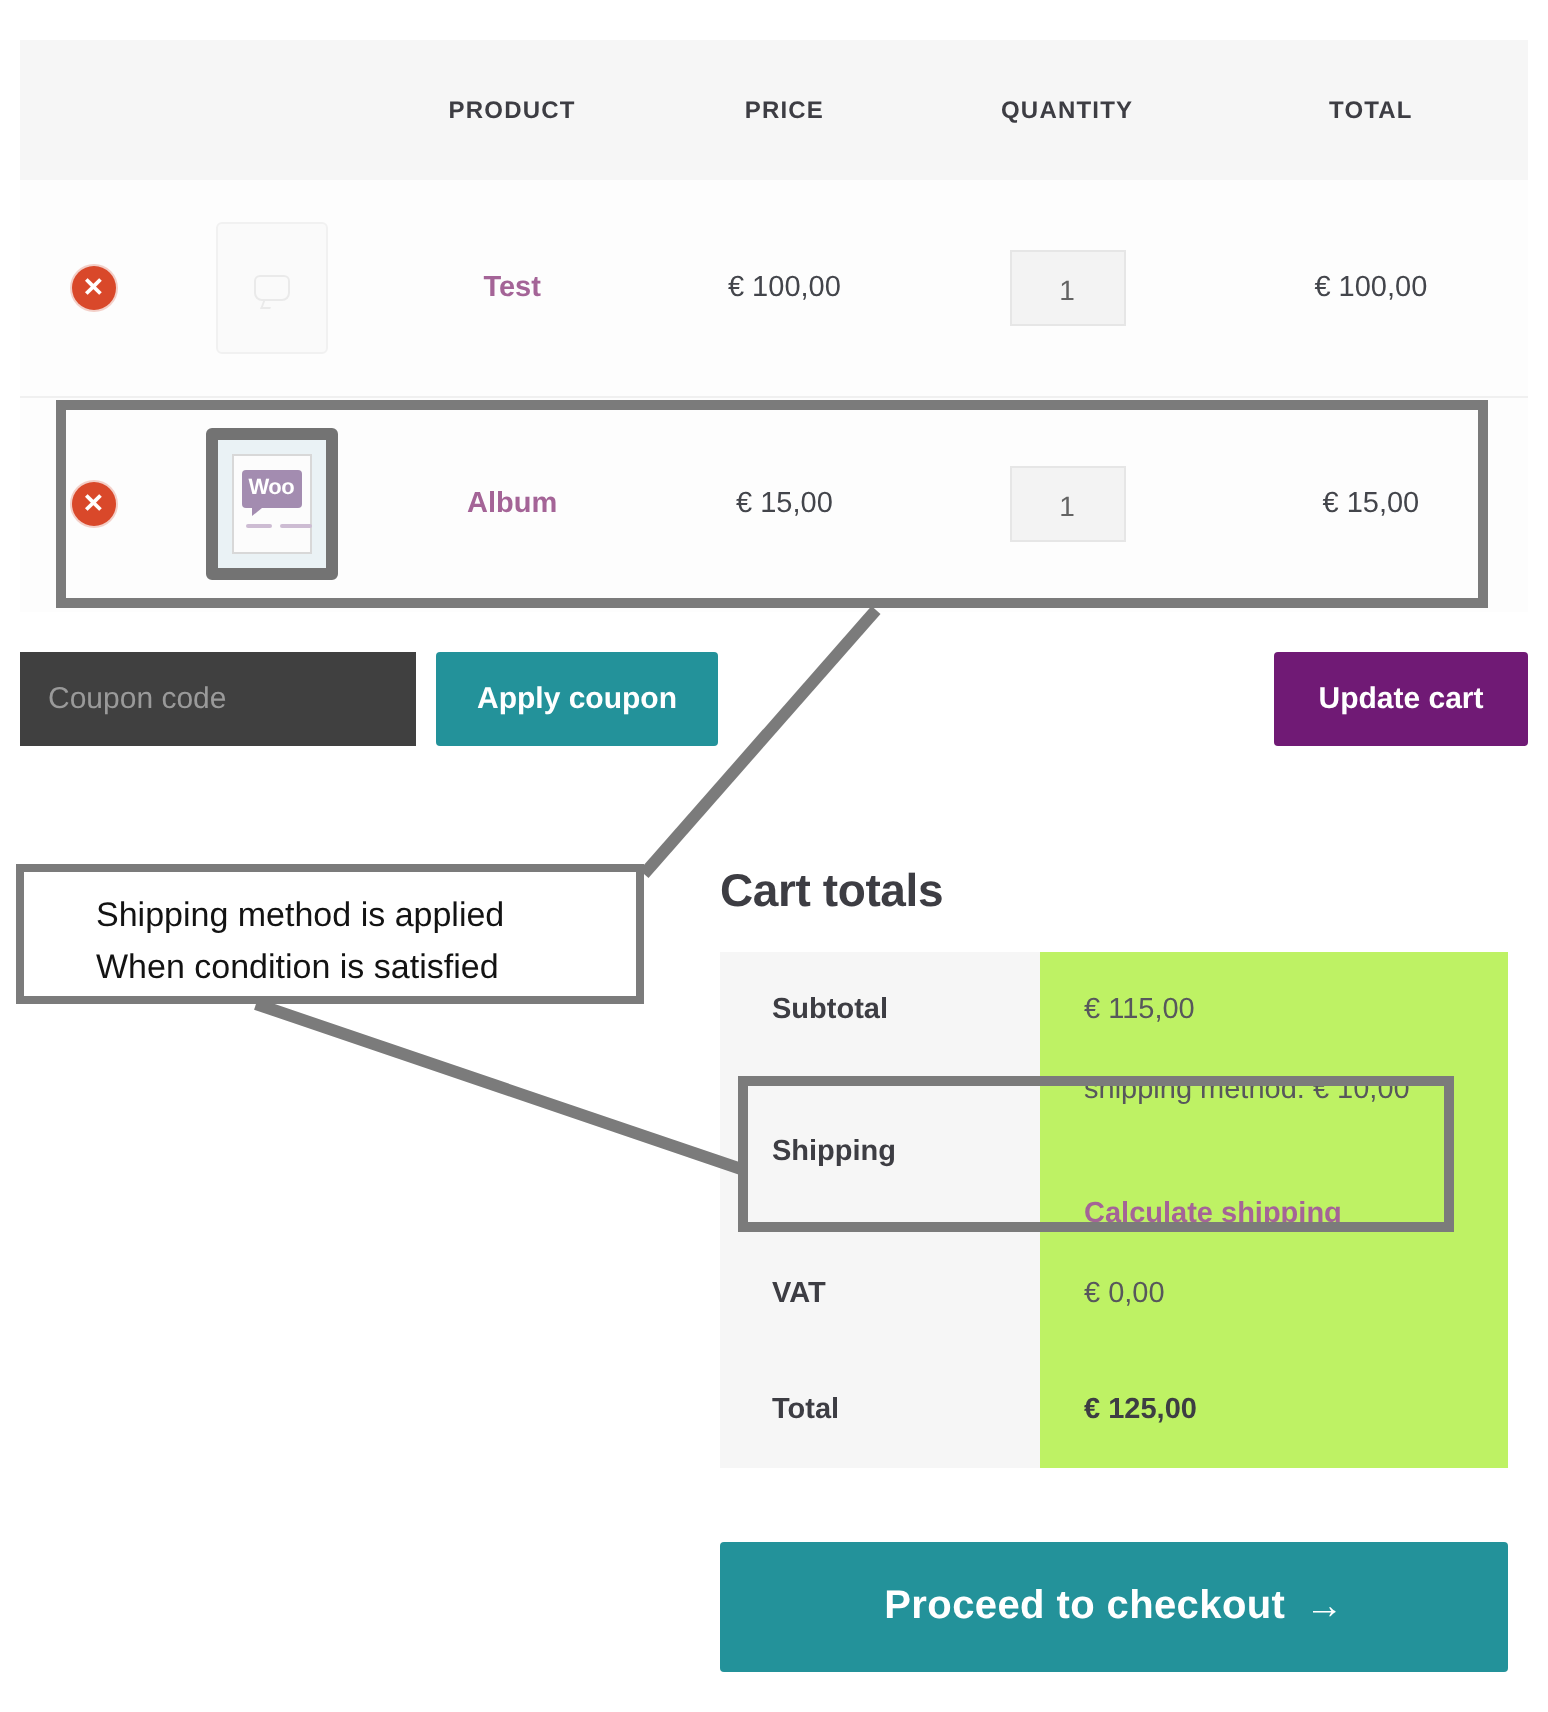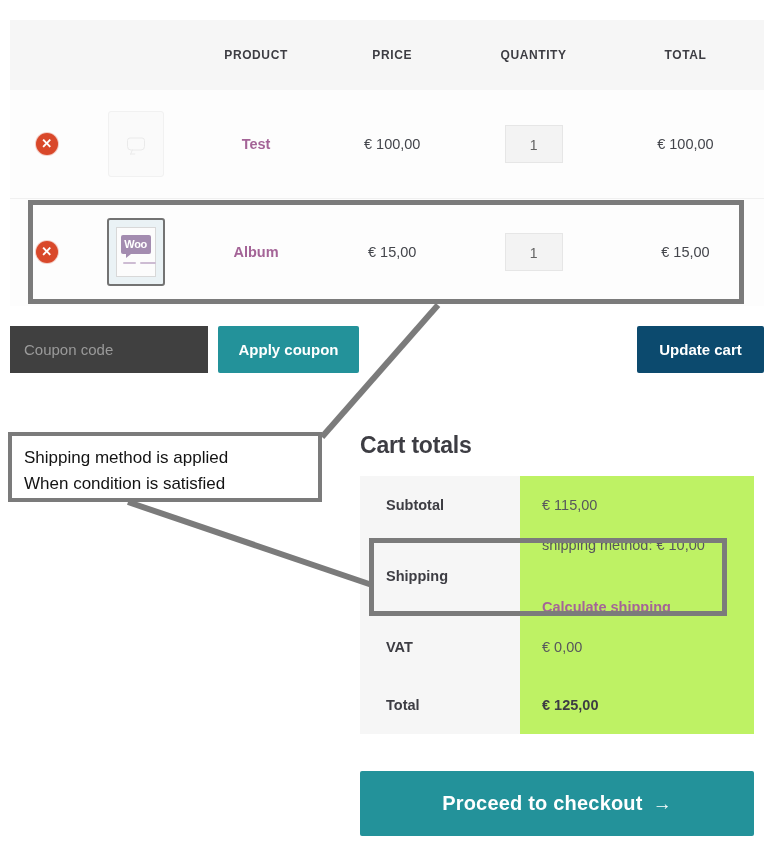--- a/index.html
+++ b/index.html
@@ -105,21 +105,21 @@
     left: 3px;
     bottom: -5px;
     width: 4px;
     height: 4px;
     border-left: 1.5px solid #eaeaea;
     border-bottom: 1.5px solid #eaeaea;
     transform: skewX(-20deg);
   }
   .thumb-woo {
     background: #eaf2f5;
-    border: 2px solid #737373;
+    border: 6px solid #737373;
     padding: 0;
   }
   .woo-card {
     position: absolute;
     left: 7px;
     top: 7px;
     right: 7px;
     bottom: 7px;
     background: #fcfcfc;
     border: 1px solid #d8d8d8;
@@ -216,21 +216,21 @@
     height: 47px;
     background: #23929a;
     font-size: 15px;
   }
   .update-cart {
     position: absolute;
     right: 0;
     top: 0;
     width: 127px;
     height: 47px;
-    background: #0c4a6e;
+    background: #701a75;
     font-size: 15px;
   }
 
   
   .cart-totals-title {
     position: absolute;
     left: 360px;
     top: 432px;
     font-size: 23px;
     font-weight: bold;
@@ -308,20 +308,21 @@
     background: #ffffff;
     border: 4px solid #7b7b7b;
     box-sizing: border-box;
     padding: 9px 0 0 12px;
   }
   .anno-line {
     font-size: 17px;
     color: #131313;
     line-height: 26px;
     white-space: nowrap;
+    margin-left: 24px;
   }
   .hl-box {
     position: absolute;
     border: 5px solid #7b7b7b;
     box-sizing: border-box;
     pointer-events: none;
   }
   .hl-product-row {
     left: 28px;
     top: 200px;

